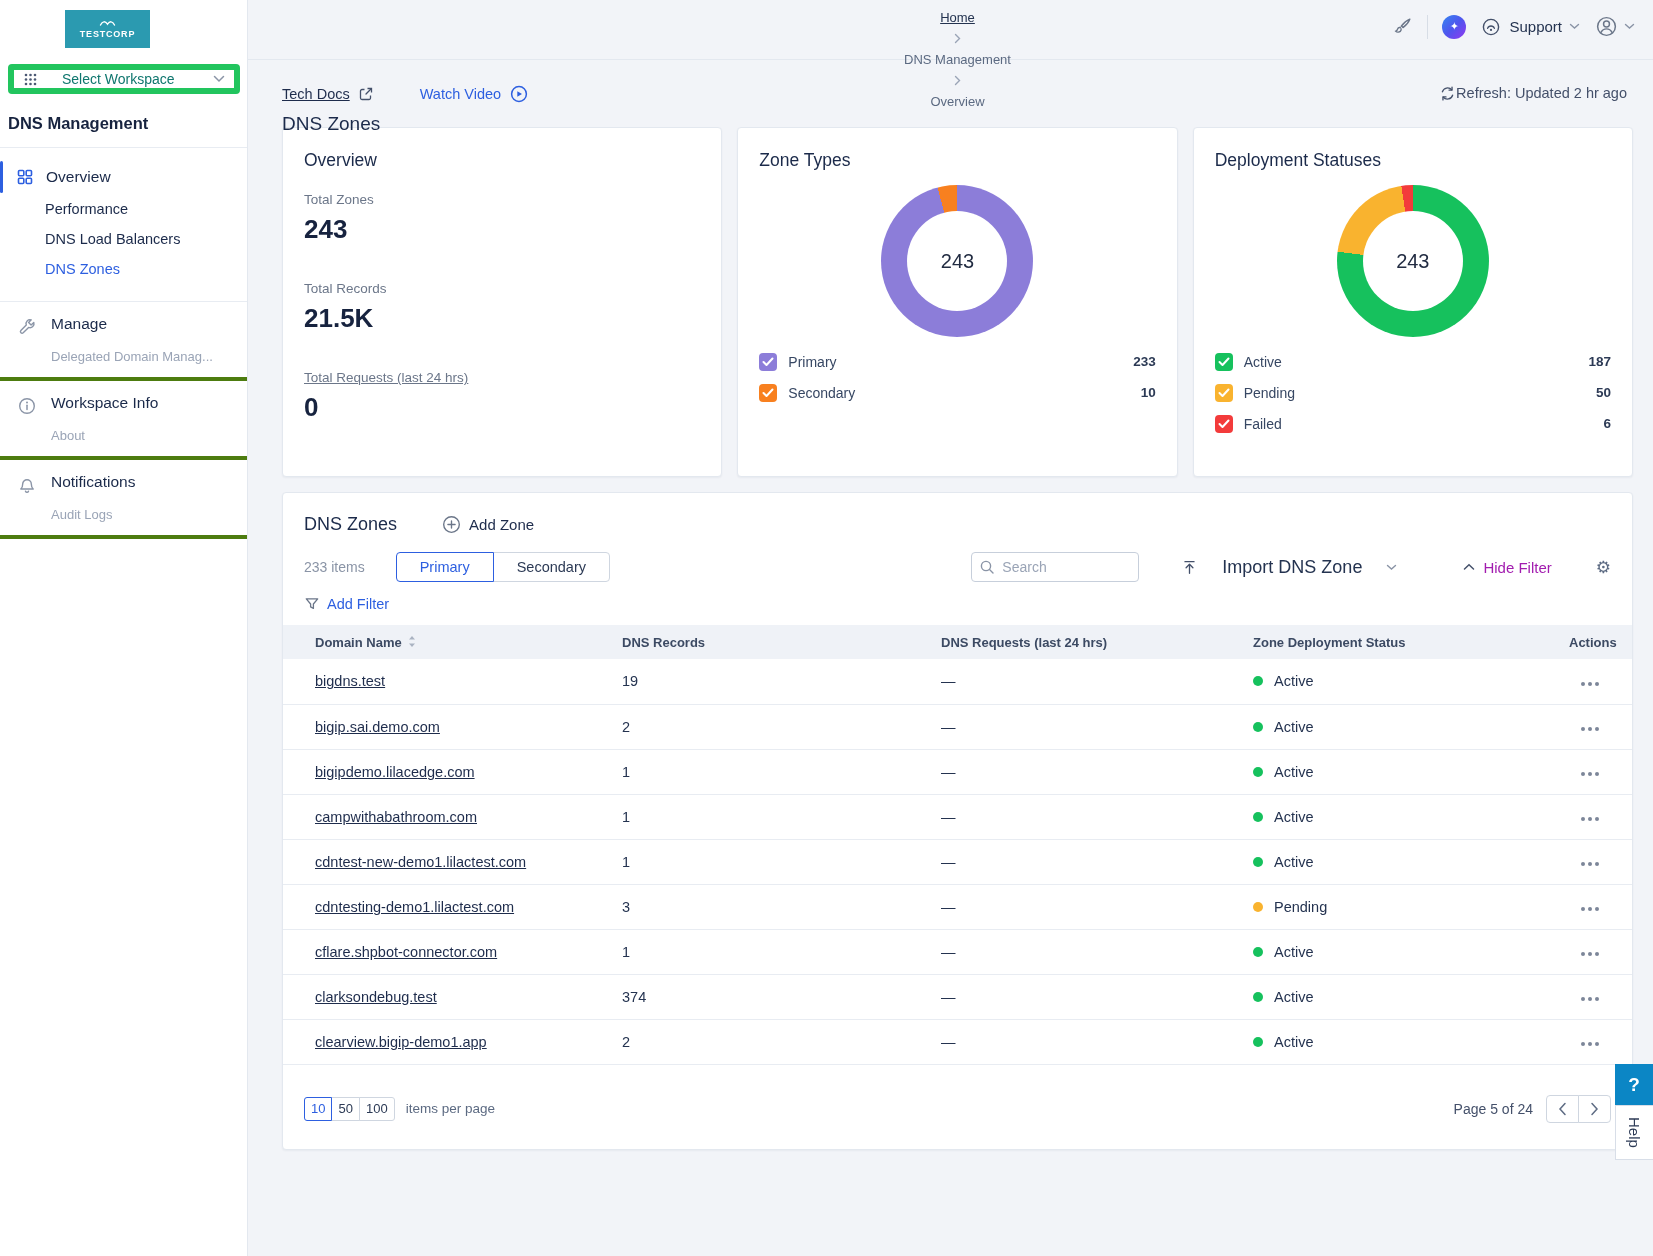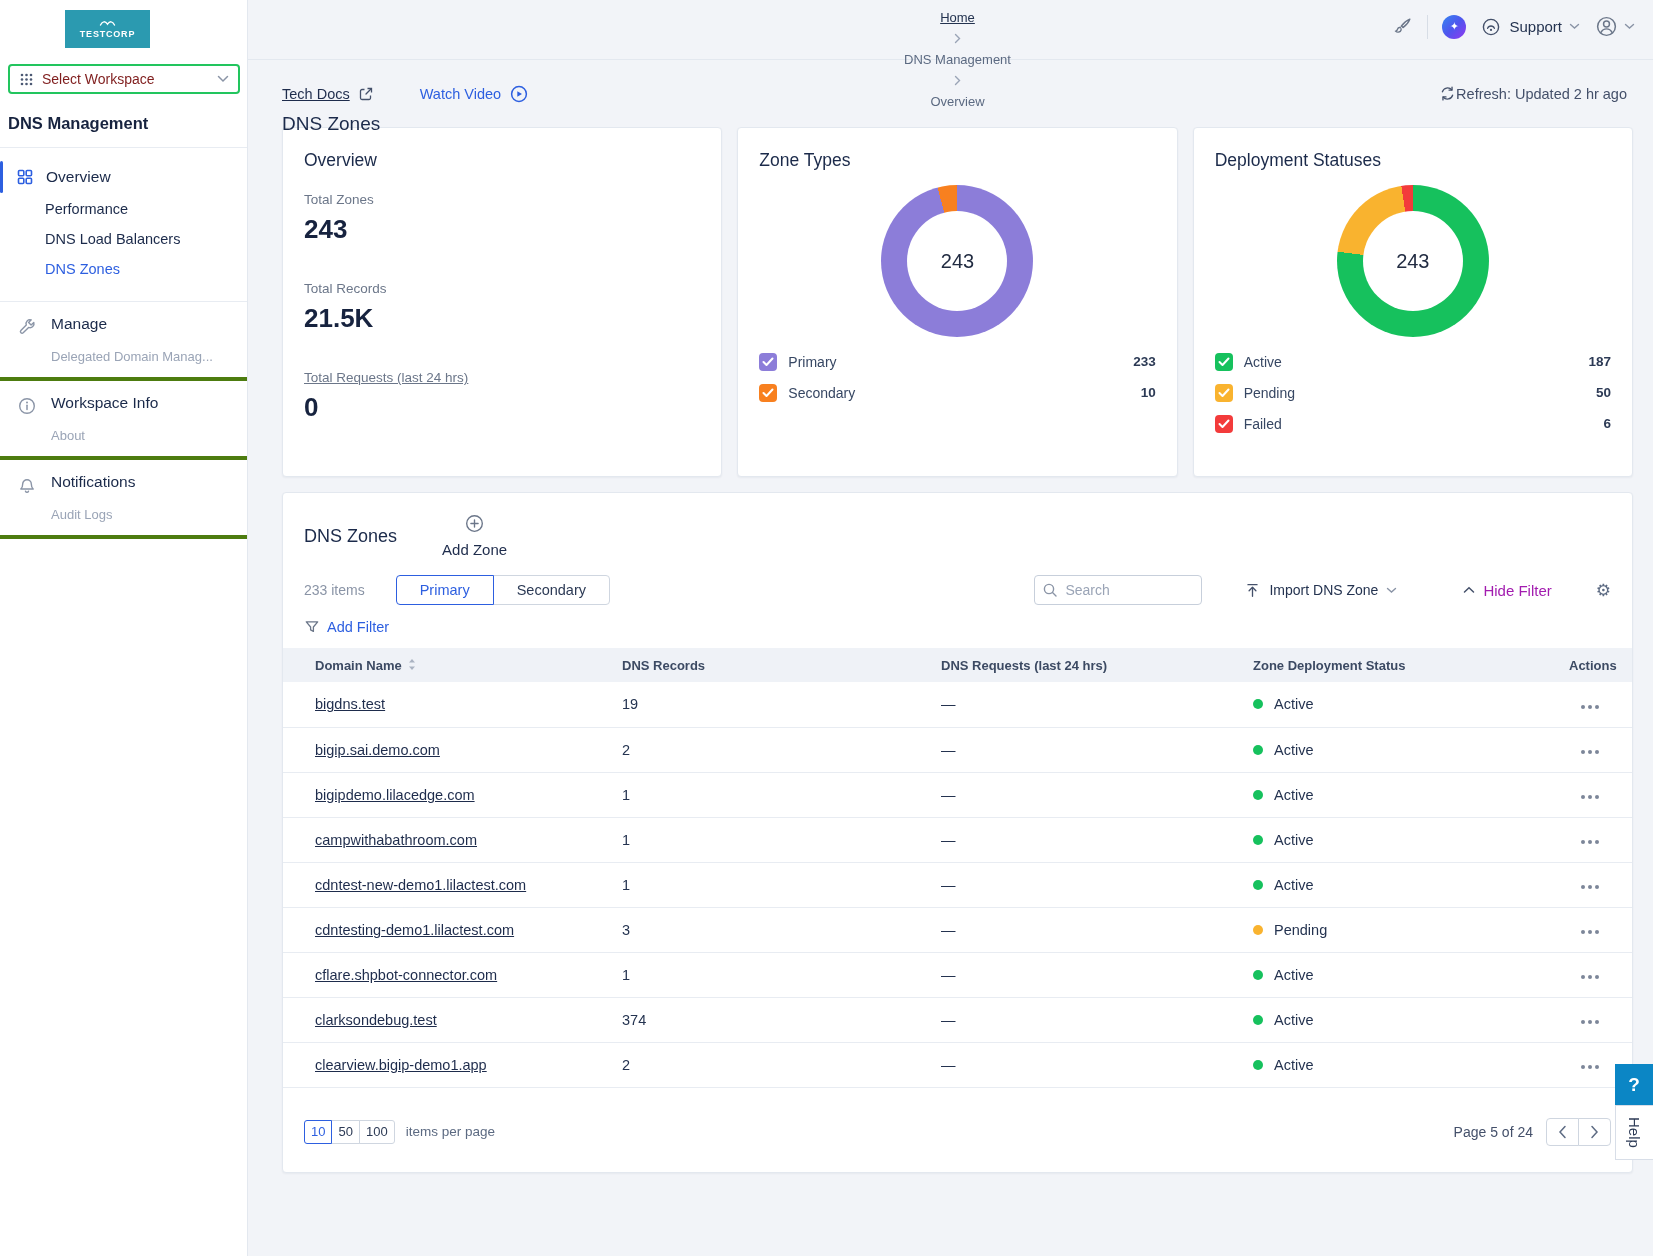--- a/index.html
+++ b/index.html
@@ -5,21 +5,21 @@
   * { margin:0; padding:0; box-sizing:border-box; }
   html,body { width:1653px; height:1256px; overflow:hidden; }
   body { font-family:"Liberation Sans", sans-serif; background:#f2f4f8; color:#243350; position:relative; display:flex; }
   svg { display:block; }
   .ico { flex:0 0 auto; }
 
   
   .sidebar { width:248px; height:100%; background:#fff; border-right:1px solid #e3e8ef; flex:0 0 auto; }
   .logo { width:85px; height:38px; margin:10px 0 16px 65px; background:#2b9ab0; color:#fff; display:flex; flex-direction:column; align-items:center; justify-content:center; gap:2px; cursor:pointer; }
   .logo span { font-size:9px; font-weight:bold; letter-spacing:.8px; }
-  .ws-select { width:232px; height:30px; margin:0 8px; background:#fff; border:2px solid #22c55e; border-radius:4px; display:flex; align-items:center; gap:8px; padding:0 9px; font-size:14px; color:#7f1d1d; cursor:pointer; font-family:inherit; }
+  .ws-select { width:232px; height:30px; margin:0 8px; background:#fff; border:6px solid #22c55e; border-radius:4px; display:flex; align-items:center; gap:24px; padding:0 9px; font-size:14px; color:#0f766e; cursor:pointer; font-family:inherit; }
   .ws-select .chev { margin-left:auto; }
   .side-title { font-size:16.5px; font-weight:bold; color:#17233f; padding:20px 8px 14px; border-bottom:1px solid #e8ecf2; }
   .nav-item { position:relative; display:flex; align-items:center; gap:12px; height:34px; padding:0 8px 0 16px; margin-top:12px; font-size:15.5px; color:#1b2a4a; font-weight:500; cursor:pointer; }
   .nav-item .bar { position:absolute; left:0; top:1px; bottom:1px; width:3px; background:#2d5fe0; border-radius:2px; }
   .nav-sub { display:block; padding:7px 8px 7px 45px; font-size:14.5px; color:#1b2a4a; text-decoration:none; cursor:pointer; }
   .nav-sub.current { color:#2d5fe0; }
   .nav-pad { height:18px; border-bottom:1px solid #e8ecf2; }
   .side-block { display:flex; gap:14px; padding:13px 8px 13px 17px; border-bottom:4px solid #4d7c0f; cursor:pointer; }
   .side-block .t { font-size:15.5px; color:#1b2a4a; font-weight:500; }
   .side-block .s { font-size:13px; color:#9aa4b6; margin-top:16px; }
@@ -35,21 +35,21 @@
   .top-actions { position:absolute; right:18px; top:14px; display:flex; align-items:center; gap:14px; }
   .vdiv { width:1px; height:24px; background:#d7dde6; }
   .ai-btn { width:24px; height:24px; border-radius:50%; background:linear-gradient(135deg,#3a7df0 10%,#4f55ee 50%,#8b3bf0 95%); color:#fff; font-size:11px; display:flex; align-items:center; justify-content:center; cursor:pointer; }
   .support { display:flex; align-items:center; gap:7px; font-size:15px; color:#243350; cursor:pointer; }
   .avatar-group { display:flex; align-items:center; gap:5px; cursor:pointer; }
 
   .subheader { height:67px; display:flex; align-items:center; padding:0 26px 0 34px; }
   .techdocs { display:flex; align-items:flex-start; gap:8px; font-size:14.5px; color:#1e2c4c; font-weight:500; cursor:pointer; }
   .techdocs u { text-decoration:underline; }
   .watchvideo { display:flex; align-items:center; gap:9px; font-size:14.5px; color:#2d5fe0; font-weight:500; margin-left:46px; cursor:pointer; }
-  .refresh { margin-left:auto; display:flex; align-items:center; font-size:14.5px; color:#44506a; cursor:pointer; }
+  .refresh { margin-left:auto; display:flex; align-items:flex-start; font-size:14.5px; color:#44506a; cursor:pointer; }
 
   
   .cards { display:flex; gap:15px; padding:0 20px 0 34px; }
   .card { flex:1; height:350px; background:#fff; border:1px solid #e3e8ef; border-radius:4px; box-shadow:0 1px 2px rgba(25,39,70,.05); padding:22px 21px; }
   .card h2 { font-size:17.5px; font-weight:500; color:#1b2a4a; }
   .stat { margin-top:21px; }
   .stat + .stat { margin-top:36px; }
   .stat .lbl { font-size:13.5px; color:#6b7689; }
   .stat .lbl.lnk { text-decoration:underline; cursor:pointer; }
   .stat .val { font-size:26px; font-weight:bold; color:#17233f; margin-top:7px; }
@@ -59,33 +59,33 @@
   .legend { margin-top:9px; }
   .legend-row { display:flex; align-items:center; gap:11px; height:31px; }
   .swatch { width:18px; height:18px; border-radius:4px; display:flex; align-items:center; justify-content:center; cursor:pointer; }
   .legend-row .ll { font-size:14px; color:#374763; }
   .legend-row .lv { margin-left:auto; font-size:13.5px; font-weight:bold; color:#2c3a55; }
 
   
   .panel { margin:15px 20px 0 34px; background:#fff; border:1px solid #e3e8ef; border-radius:4px; box-shadow:0 1px 2px rgba(25,39,70,.05); }
   .panel-head { display:flex; align-items:center; padding:21px 21px 0; }
   .panel-head h2 { font-size:18px; font-weight:500; color:#1b2a4a; }
-  .addzone { display:flex; align-items:center; gap:8px; margin-left:45px; font-size:15px; color:#1e2c4c; cursor:pointer;flex-direction:column; }
+  .addzone { display:flex; align-items:center; gap:8px; margin-left:45px; font-size:15px; color:#1e2c4c; cursor:pointer; }
   .toolbar { display:flex; align-items:center; padding:17px 21px 0; }
   .items-count { font-size:14px; color:#8a94a6; margin-right:31px; }
   .tabs { display:flex; }
   .tab { height:30px; padding:0 23px; background:#fff; border:1px solid #cfd6e0; font-size:14.5px; color:#2c3a55; font-family:inherit; cursor:pointer; display:flex; align-items:center; }
   .tab:first-child { border-radius:4px 0 0 4px; }
   .tab:last-child { border-radius:0 4px 4px 0; margin-left:-1px; }
   .tab.active { border-color:#2d5fe0; color:#2d5fe0; font-weight:500; z-index:1; position:relative; }
   .searchbox { position:relative; margin-left:auto; }
   .searchbox input { width:168px; height:30px; border:1px solid #c7cfdb; border-radius:4px; padding:0 8px 0 30px; font-size:14px; color:#243350; font-family:inherit; outline:none; }
   .searchbox input::placeholder { color:#9aa4b6; }
   .searchbox .ico { position:absolute; left:8px; top:7px; }
-  .importbtn { display:flex; align-items:center; gap:8px; margin-left:42px; font-size:14px; color:#243350; cursor:pointer; }
+  .importbtn { display:flex; align-items:center; gap:24px; margin-left:42px; font-size:18px; color:#243350; cursor:pointer; }
   .hidefilter { display:flex; align-items:center; gap:8px; margin-left:66px; font-size:15px; color:#a21caf; cursor:pointer; }
   .gearbtn { margin-left:44px; font-size:17px; color:#5d6b83; cursor:pointer; line-height:1; }
   .addfilter { display:flex; align-items:center; gap:7px; padding:14px 21px 13px; font-size:14.5px; color:#2d5fe0; font-weight:500; cursor:pointer; width:fit-content; }
 
   table { width:100%; border-collapse:collapse; table-layout:fixed; }
   col.c1{width:328px} col.c2{width:319px} col.c3{width:312px} col.c4{width:316px}
   thead th { background:#eff2f7; height:34px; text-align:left; font-size:13px; font-weight:bold; color:#3c4a63; padding-left:11px; }
   thead th:first-child { padding-left:32px; }
   thead th:last-child { text-align:right; padding-right:33px; }
   .sorter { display:inline-block; vertical-align:-1px; margin-left:6px; cursor:pointer; }

